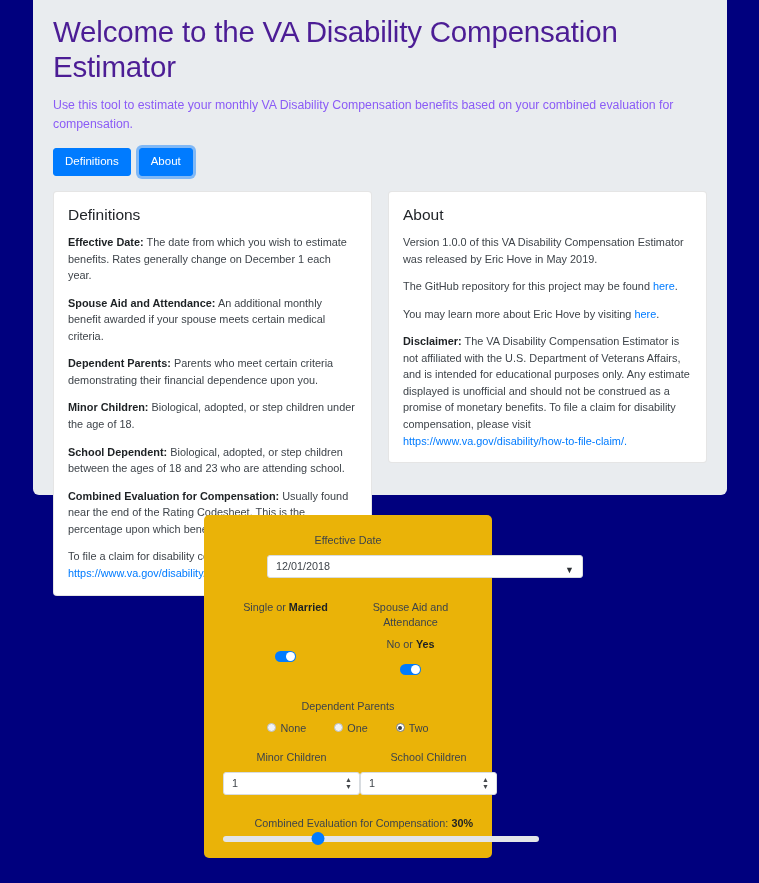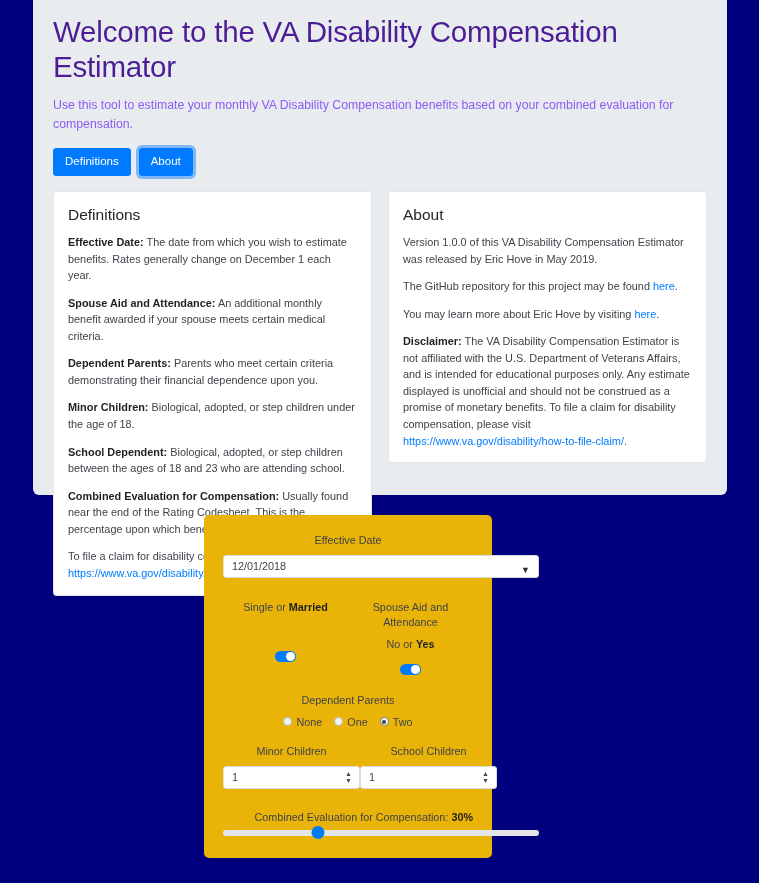--- a/index.html
+++ b/index.html
@@ -109,20 +109,21 @@
     border: 1px solid #d8dce0;
     border-radius: 3px;
     background: #ffffff;
     font-family: "Liberation Sans", sans-serif;
     font-size: 10.8px;
     color: #3e444a;
     padding: 0 8px;
     line-height: 21px;
     position: relative;
     cursor: pointer;
+    margin-left: 44px;
   }
   .date-select .caret {
     position: absolute;
     right: 8px; top: 4px;
     font-size: 9px;
     color: #2b2f33;
   }
 
   .two-col { display: flex; margin-top: 22px; }
   .col { flex: 1; text-align: center; }
@@ -140,21 +141,21 @@
     position: absolute;
     right: 1px; top: 1px;
     width: 9px; height: 9px;
     border-radius: 50%;
     background: #ffffff;
   }
 
   .radio-row {
     display: flex;
     justify-content: center;
-    gap: 12px;
+    gap: 28px;
     margin-top: 2px;
   }
   .radio-item {
     display: flex; align-items: center; gap: 4px;
     font-size: 10.8px; color: #3e444a;
     cursor: pointer;
   }
   .radio-dot {
     width: 9px; height: 9px; border-radius: 50%;
     border: 1px solid #b9bec3; background: #f1f2f3;
@@ -298,21 +299,21 @@
         <div class="fld-label">Spouse Aid and Attendance</div>
         <div class="fld-label">
           <span>No or </span><b>Yes</b>
         </div>
         <div class="switch">
           <span class="knob"></span>
         </div>
       </div>
     </div>
 
-    <div class="fld-label" style="margin-top:16px">Dependent Parents</div>
+    <div class="fld-label" style="margin-top:22px">Dependent Parents</div>
 
     <div class="radio-row">
       <label class="radio-item">
         <span class="radio-dot"></span>
         <span>None</span>
       </label>
       <label class="radio-item">
         <span class="radio-dot"></span>
         <span>One</span>
       </label>

